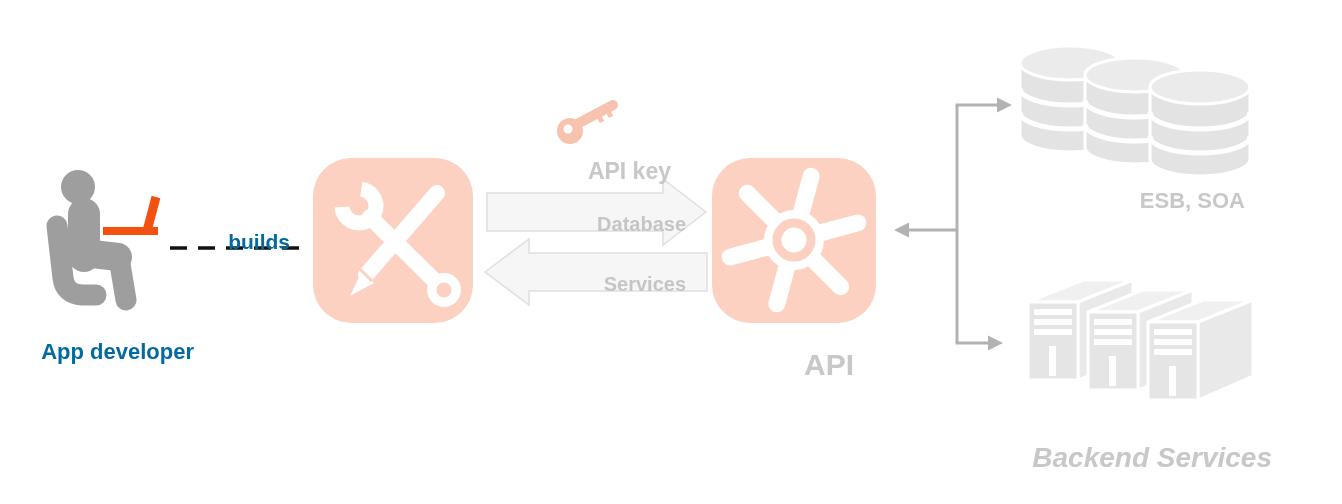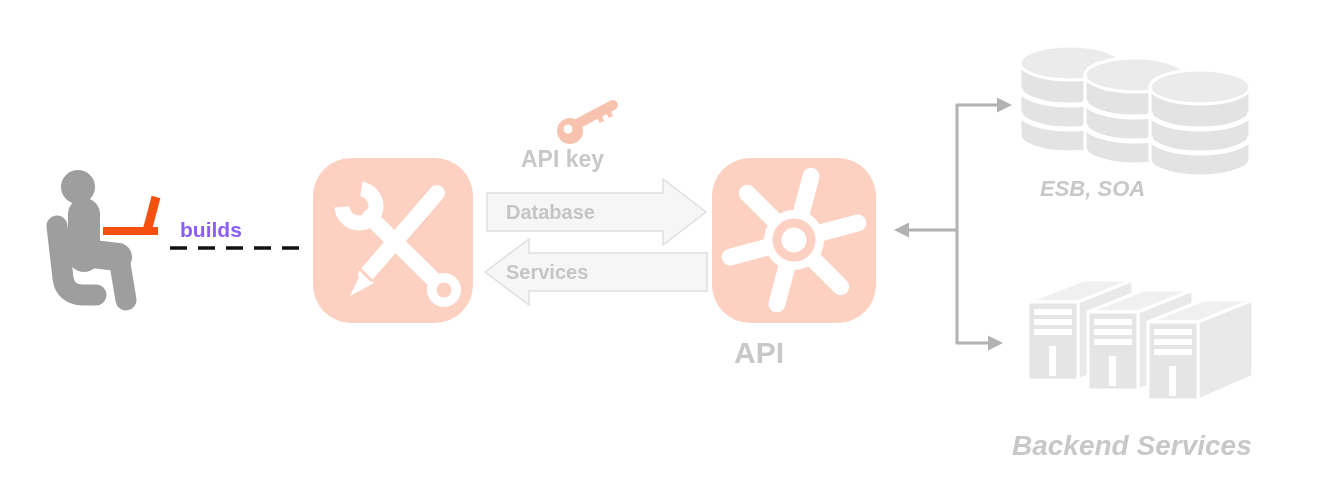--- a/index.html
+++ b/index.html
@@ -7,28 +7,29 @@
     position:relative;
     width:1342px; height:504px;
     background:#ffffff;
     font-family:"Liberation Sans", sans-serif;
     overflow:hidden;
   }
   svg.layer { position:absolute; left:0; top:0; }
   .lbl {
     position:absolute;
     font-weight:700;
-    text-align:left;
+    text-align:right;
     white-space:nowrap;
     user-select:none;
+    margin-top:12px;
   }
-  .black { color:#8b5cf6; }
+  .black { color:#0369a1; }
   .gray  { color:#c8c8c8; }
   .gray2 { color:#c5c5c5; }
-  .lbl span { display:block;font-style:italic; }
+  .lbl span { display:block; }
 </style>
 </head>
 <body>
 
 <div id="canvas">
 
   <svg class="layer" width="1342" height="504" viewBox="0 0 1342 504">
 
     <g>
       <circle cx="78" cy="187" r="17" fill="#9e9e9e"></circle>
@@ -139,20 +140,21 @@
         <polygon points="1198,322 1253,300 1253,376 1198,400" fill="#e9e9e9" stroke="#ffffff" stroke-width="3"></polygon>
         <rect x="1148" y="322" width="50" height="78" fill="#e5e5e5" stroke="#ffffff" stroke-width="3"></rect>
         <rect x="1154" y="329" width="38" height="6" fill="#ffffff"></rect>
         <rect x="1154" y="339" width="38" height="6" fill="#ffffff"></rect>
         <rect x="1154" y="349" width="38" height="6" fill="#ffffff"></rect>
         <rect x="1169" y="366" width="7" height="30" fill="#ffffff"></rect>
       </g>
     </g>
   </svg>
 
+  <div class="lbl black" style="left:14px; top:327px; width:180px; font-size:22px;">App developer</div>
 
   <div class="lbl black" style="left:180px; top:218px; width:110px; font-size:21px;">builds</div>
 
 
   <div class="lbl gray" style="left:521px; top:146px; width:150px; font-size:23px;">API key</div>
 
   <div class="lbl gray2" style="left:506px; top:201px; width:180px; font-size:20px;">Database</div>
 
   <div class="lbl gray2" style="left:506px; top:261px; width:180px; font-size:20px;">Services</div>
 

